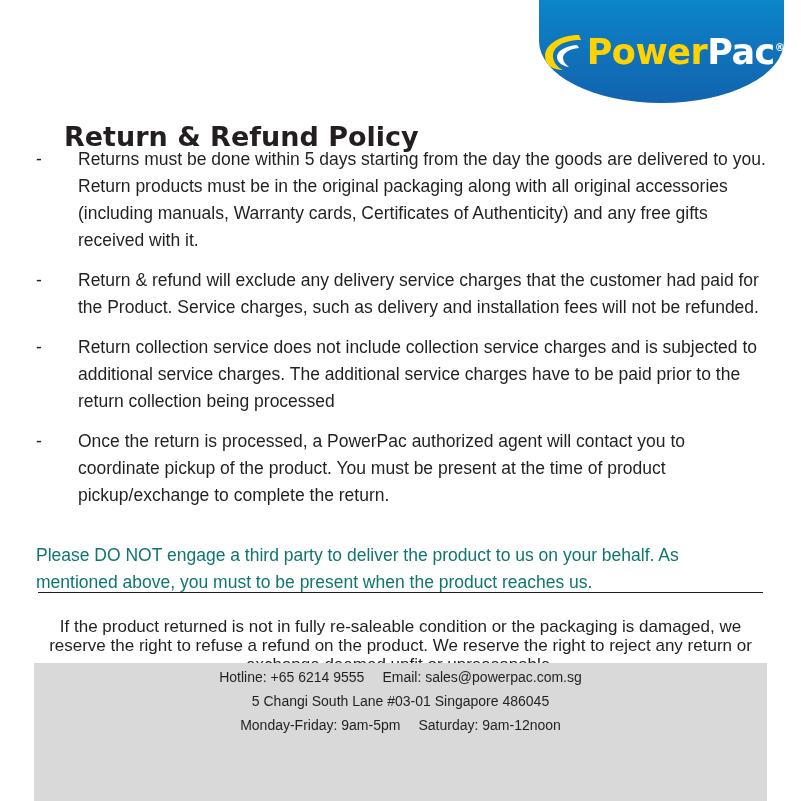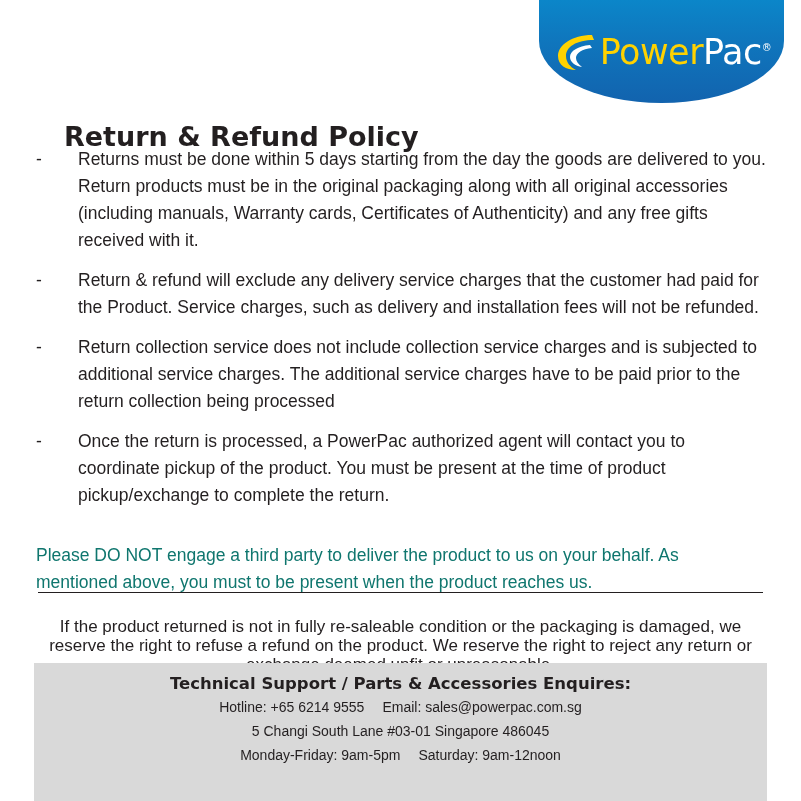--- a/index.html
+++ b/index.html
@@ -45,21 +45,21 @@
     justify-content: center;
   }
   .logo-swoosh {
     width: 46px;
     height: 46px;
     margin-right: 2px;
     flex: none;
   }
   .logo-text {
     font-family: "DejaVu Sans", sans-serif;
-    font-weight: normal;
+    font-weight: bold;
     font-size: 35px;
     letter-spacing: -0.5px;
     color: #ffffff;
     position: relative;
     line-height: 1;
   }
   .logo-text .yellow {
     color: #ffd200;
   }
   .logo-reg {
@@ -205,21 +205,20 @@
     </div>
   </div>
 
   <p class="closing">Please DO NOT engage a third party to deliver the product to us on your behalf. As mentioned above, you must to be present when the product reaches us.</p>
 
   <div class="rule"></div>
 
   <p class="fineprint">If the product returned is not in fully re-saleable condition or the packaging is damaged, we reserve the right to refuse a refund on the product. We reserve the right to reject any return or exchange deemed unfit or unreasonable.</p>
 
   <div class="footer">
-    <div class="footer-title">Technical Support / Parts &amp; Accessories Enquires:</div>
     <div class="footer-line">
       <span>Hotline: +65 6214 9555</span><span class="gap"></span><span>Email: sales@powerpac.com.sg</span>
     </div>
     <div class="footer-line">5 Changi South Lane #03-01 Singapore 486045</div>
     <div class="footer-line">
       <span>Monday-Friday: 9am-5pm</span><span class="gap"></span><span>Saturday: 9am-12noon</span>
     </div>
   </div>
 
 </div>

